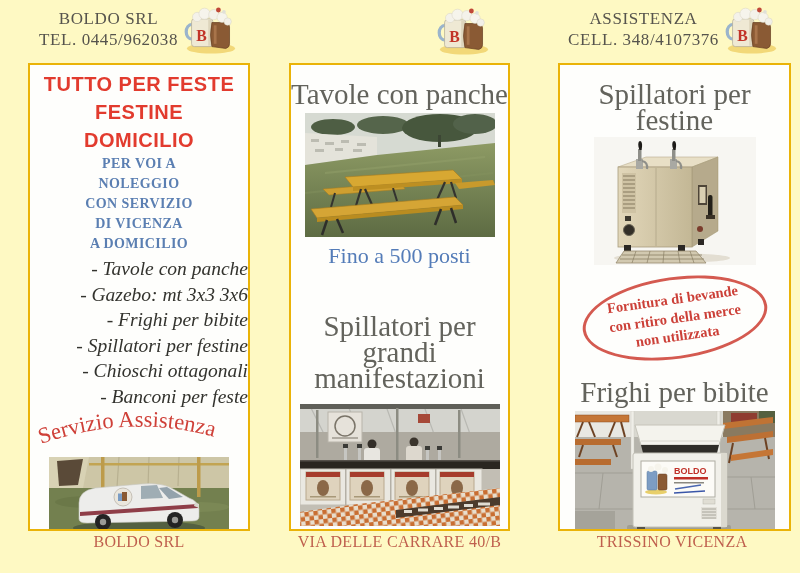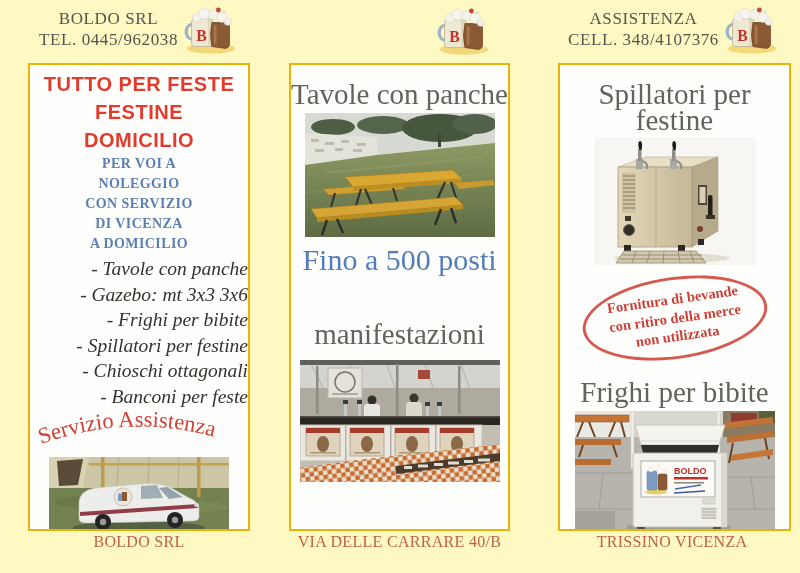--- a/index.html
+++ b/index.html
@@ -17,21 +17,21 @@
   .p-mid{left:289px;width:221px;}
   .p-right{left:558px;width:233px;}
   
   .headline{font-family:"Liberation Sans",sans-serif;font-weight:bold;color:#e23b2e;
             font-size:20px;line-height:28px;letter-spacing:.5px;padding-top:5px;}
   .subhead{font-weight:bold;color:#5b7fb2;font-size:14px;line-height:20px;letter-spacing:.4px;}
   .rental-list{text-align:right;color:#33332e;font-size:19.5px;line-height:25.5px;padding:2px 0 0 8px;font-style:italic;}
   .arc-wrap{margin-top:-2px;}
   
   .gray-h{color:#63635c;font-size:29px;line-height:26px;margin-top:16px;}
-  .blue-cap{color:#547cb8;font-size:30px;margin-top:6px;}
+  .blue-cap{color:#547cb8;font-size:22px;margin-top:6px;}
   .photo{display:block;margin:6px auto 0;background:#eee;}
   
   .oval{width:186px;height:82px;margin:12px auto 0;border:3px solid #d45a50;border-radius:50%;
         transform:rotate(-8deg);display:flex;flex-direction:column;align-items:center;justify-content:center;
         color:#cc4038;font-weight:bold;font-size:14.5px;line-height:1.28;box-sizing:border-box;}
   
   .footer-label{position:absolute;top:533px;text-align:center;color:#bf5f4d;font-size:16px;letter-spacing:.3px;}
   .f-left{left:28px;width:222px;}
   .f-mid{left:289px;width:221px;}
   .f-right{left:558px;width:228px;}
@@ -192,20 +192,21 @@
       <polygon points="12,105 158,92 158,96 12,109" fill="#b98c20"></polygon>
       <g stroke="#2e2e2a" stroke-width="2.5">
         <line x1="22" y1="107" x2="17" y2="122"></line>
           <line x1="32" y1="106" x2="38" y2="120"></line>
         <line x1="136" y1="96" x2="130" y2="112"></line>
           <line x1="146" y1="95" x2="151" y2="110"></line>
       </g>
     </svg>
     <div class="blue-cap">Fino a 500 posti</div>
     <div class="gray-h" style="margin-top:44px;">
+      <div>Spillatori per grandi</div>
       <div>manifestazioni</div>
     </div>
 
     <svg class="photo" style="margin-top:13px;" width="200" height="122" viewBox="0 0 200 122">
       <defs>
         <pattern id="chk" width="9" height="9" patternUnits="userSpaceOnUse" patternTransform="rotate(-7)">
           <rect width="9" height="9" fill="#e8decd"></rect>
           <rect width="4.5" height="4.5" fill="#c96e32"></rect>
           <rect x="4.5" y="4.5" width="4.5" height="4.5" fill="#c96e32"></rect>
         </pattern>

